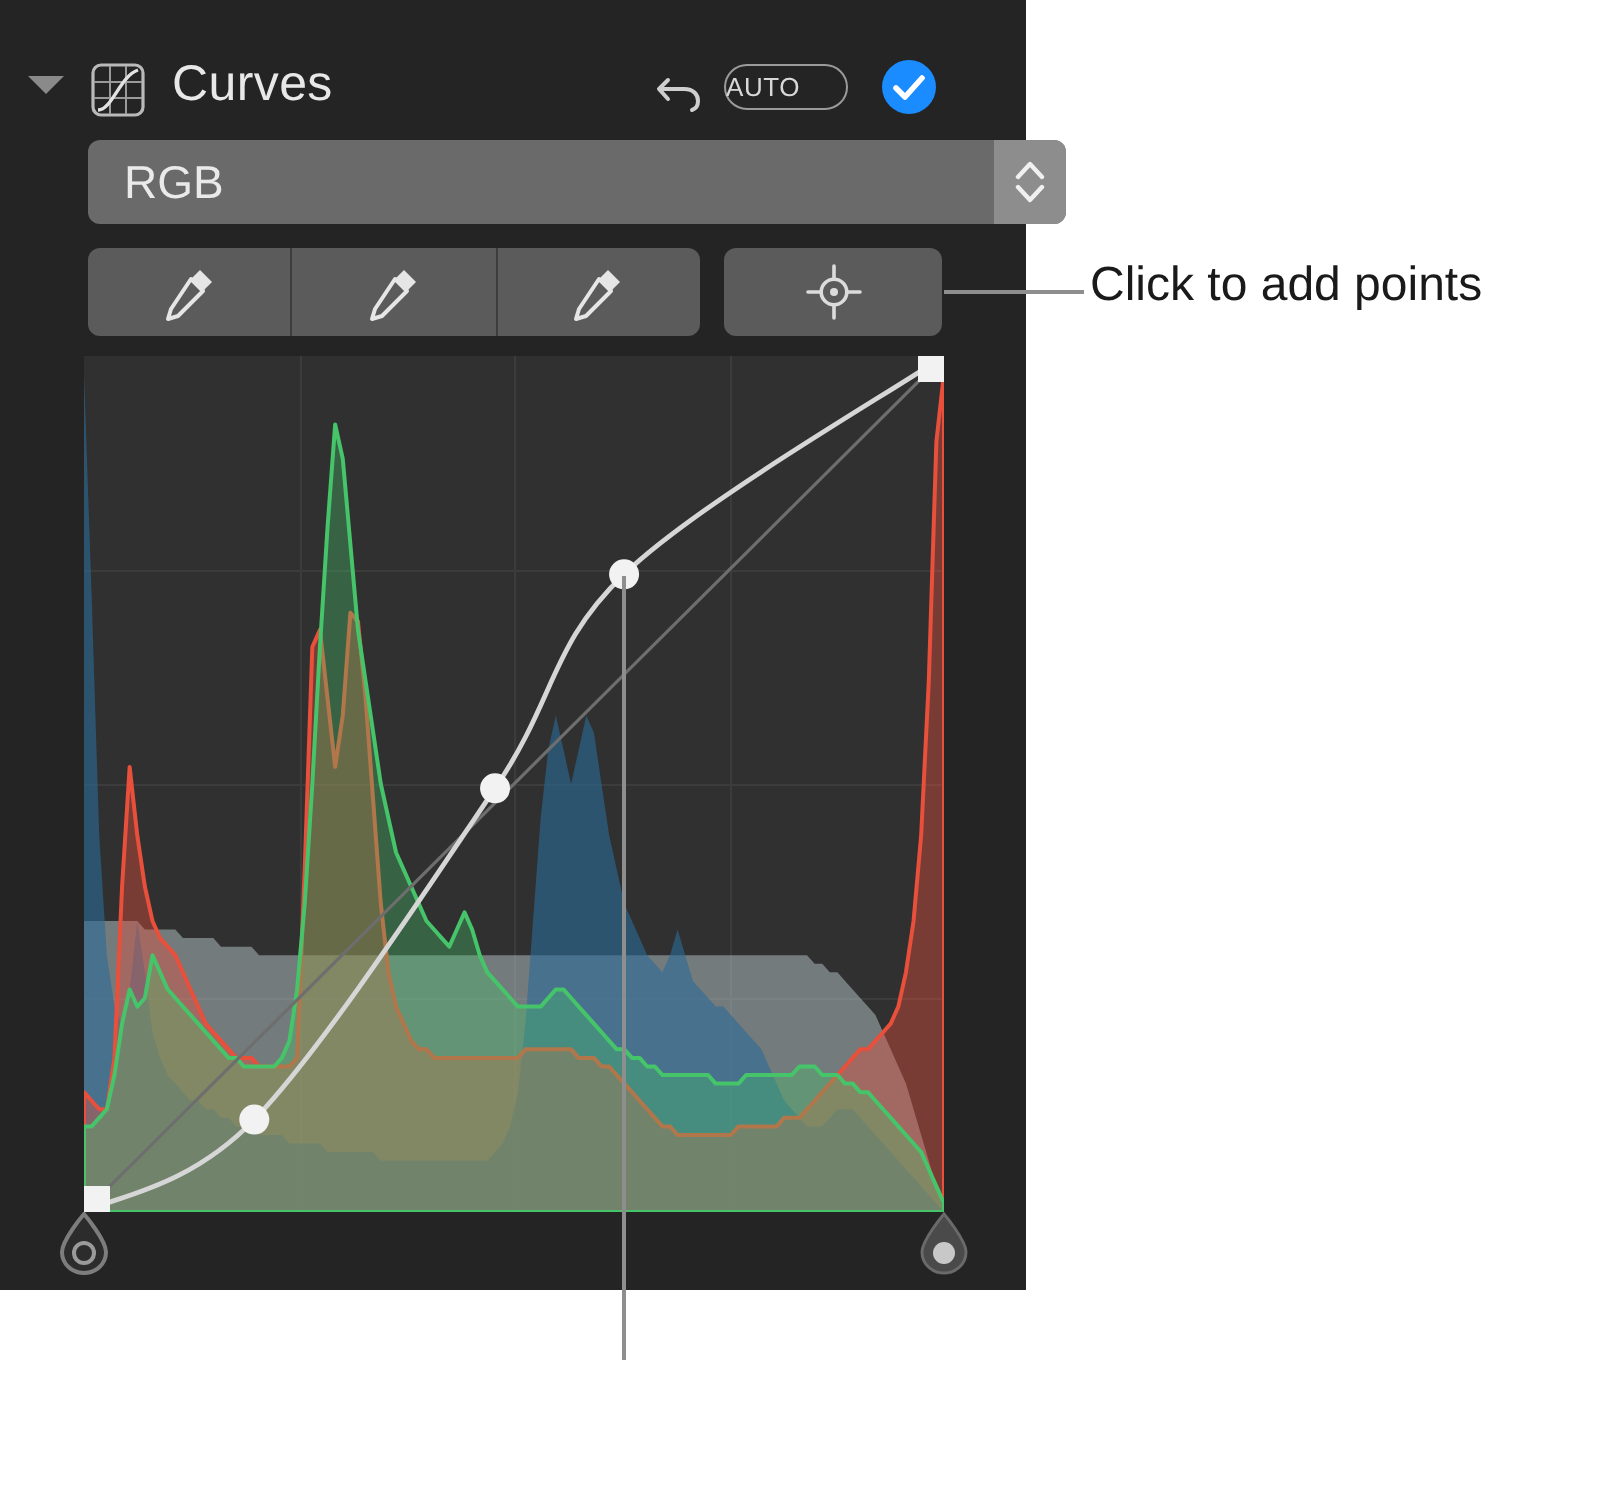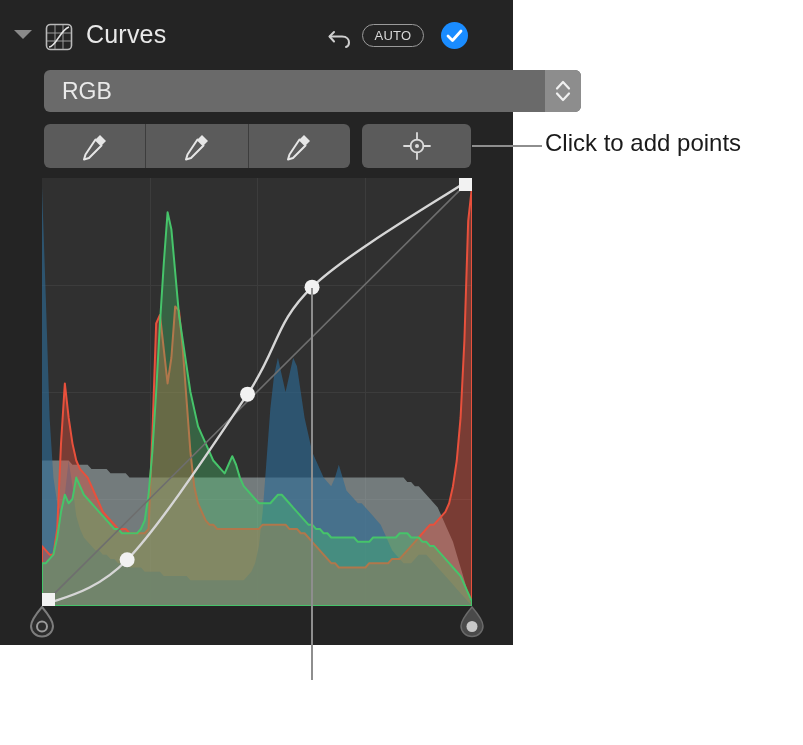--- a/index.html
+++ b/index.html
@@ -22,21 +22,21 @@
     top: 0;
     width: 513px;
     height: 645px;
     background: #242424;
   }
 
   
   #panel-header {
     position: absolute;
     left: 0;
-    top: 8px;
+    top: 16px;
     width: 513px;
     height: 58px;
   }
   #disclosure-triangle {
     position: absolute;
     left: 14px;
     top: 22px;
     width: 0;
     height: 0;
     border-left: 9px solid transparent;
@@ -71,21 +71,21 @@
     position: absolute;
     left: 362px;
     top: 16px;
     width: 62px;
     height: 23px;
     border: 1.5px solid #9a9a9a;
     border-radius: 12px;
     color: #d8d8d8;
     font-size: 13px;
     line-height: 22px;
-    text-align: center;
+    text-align: left;
     letter-spacing: 0.3px;
     box-sizing: border-box;
     cursor: pointer;
   }
   #apply-button {
     position: absolute;
     left: 441px;
     top: 14px;
     width: 27px;
     height: 27px;
@@ -98,21 +98,20 @@
   
   #channel-select {
     position: absolute;
     left: 44px;
     top: 70px;
     width: 489px;
     height: 42px;
     background: #6a6a6a;
     border-radius: 6px;
     cursor: pointer;
-    padding-left: 48px;
   }
   #channel-select-value {
     position: absolute;
     left: 18px;
     top: 8px;
     font-size: 23px;
     color: #eaeaea;
   }
   #channel-select-arrows {
     position: absolute;

